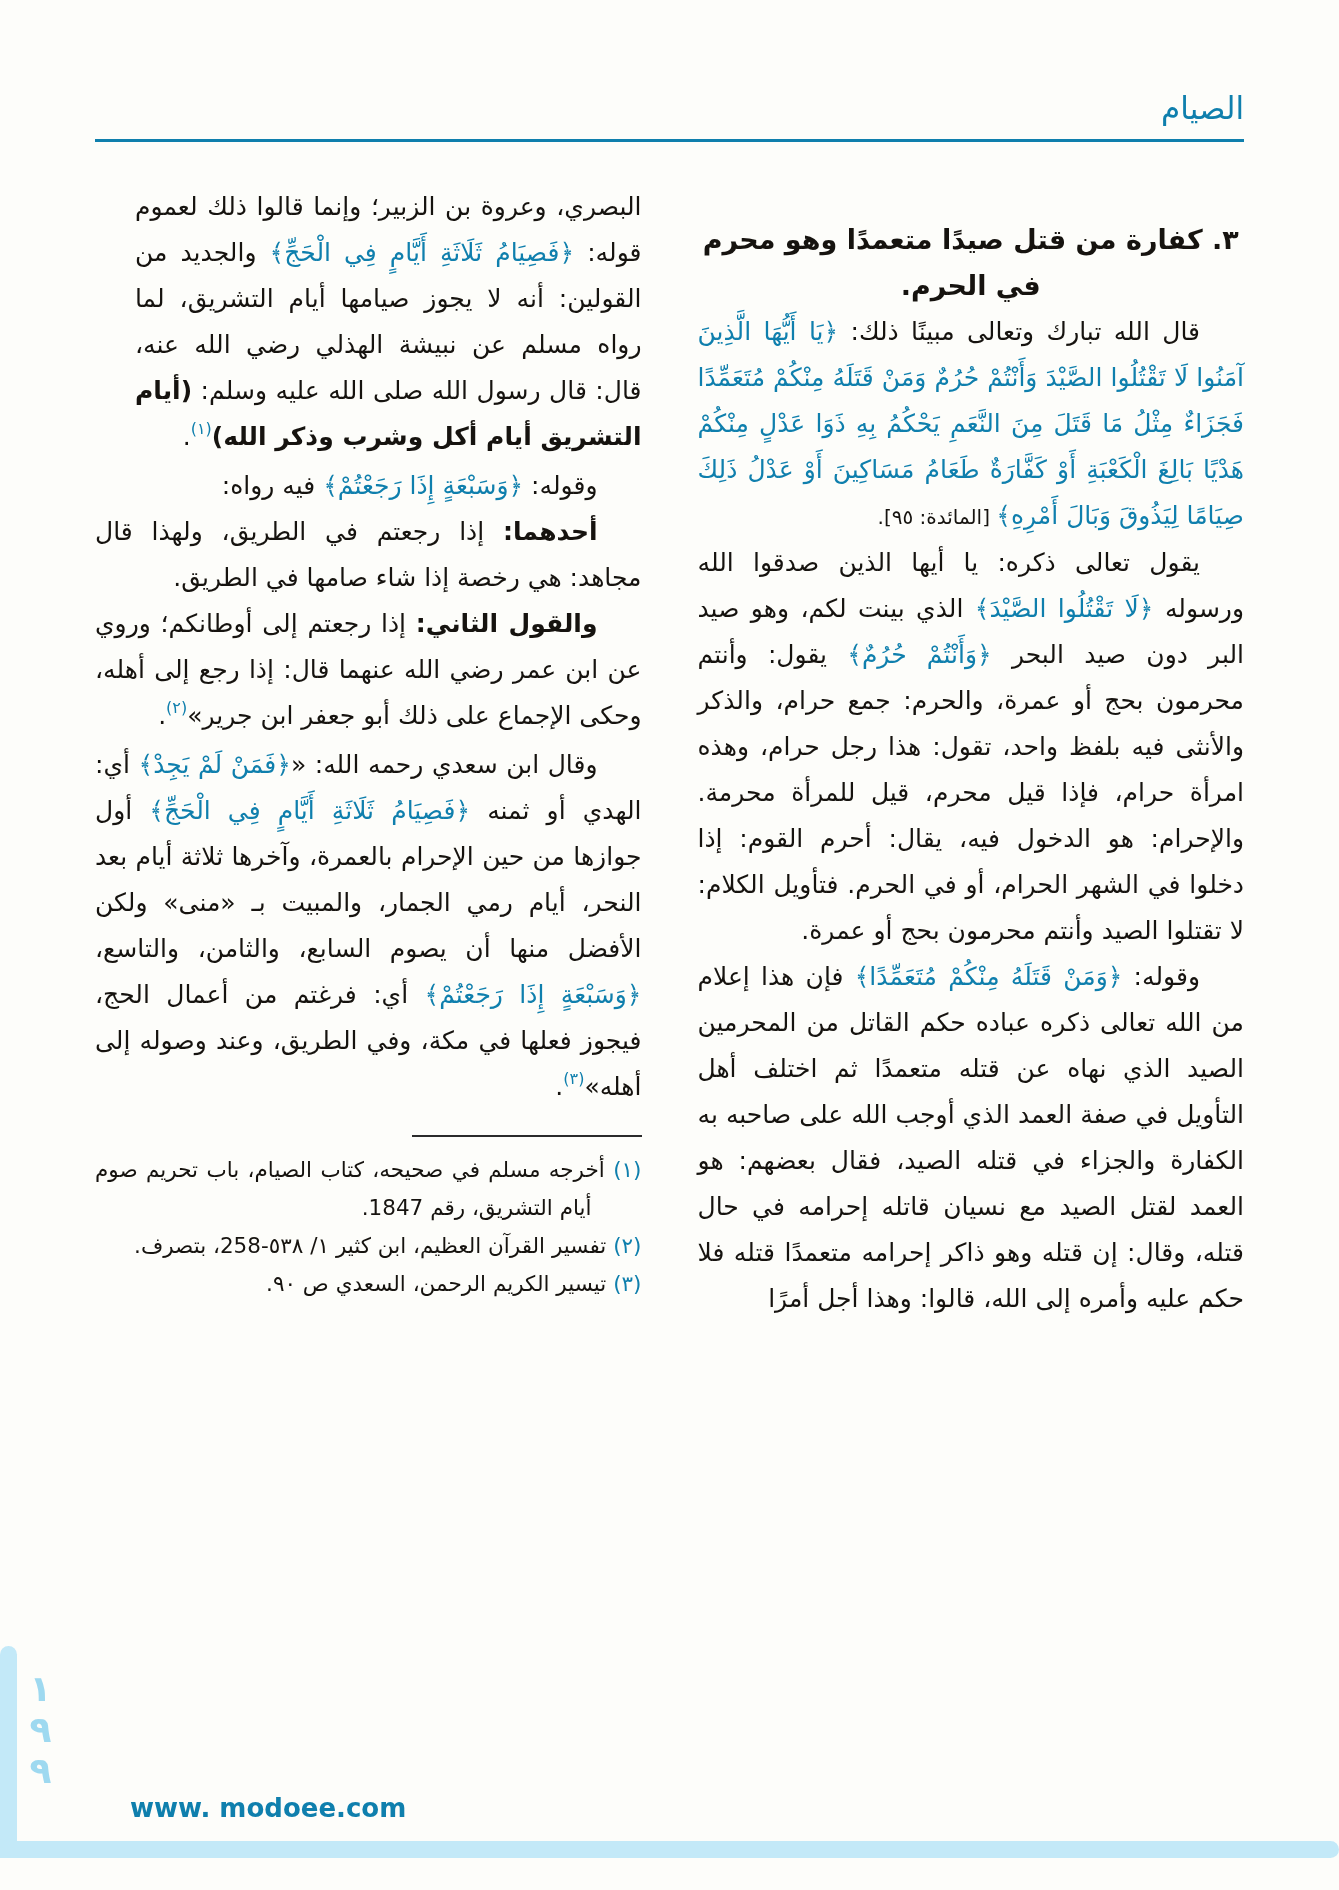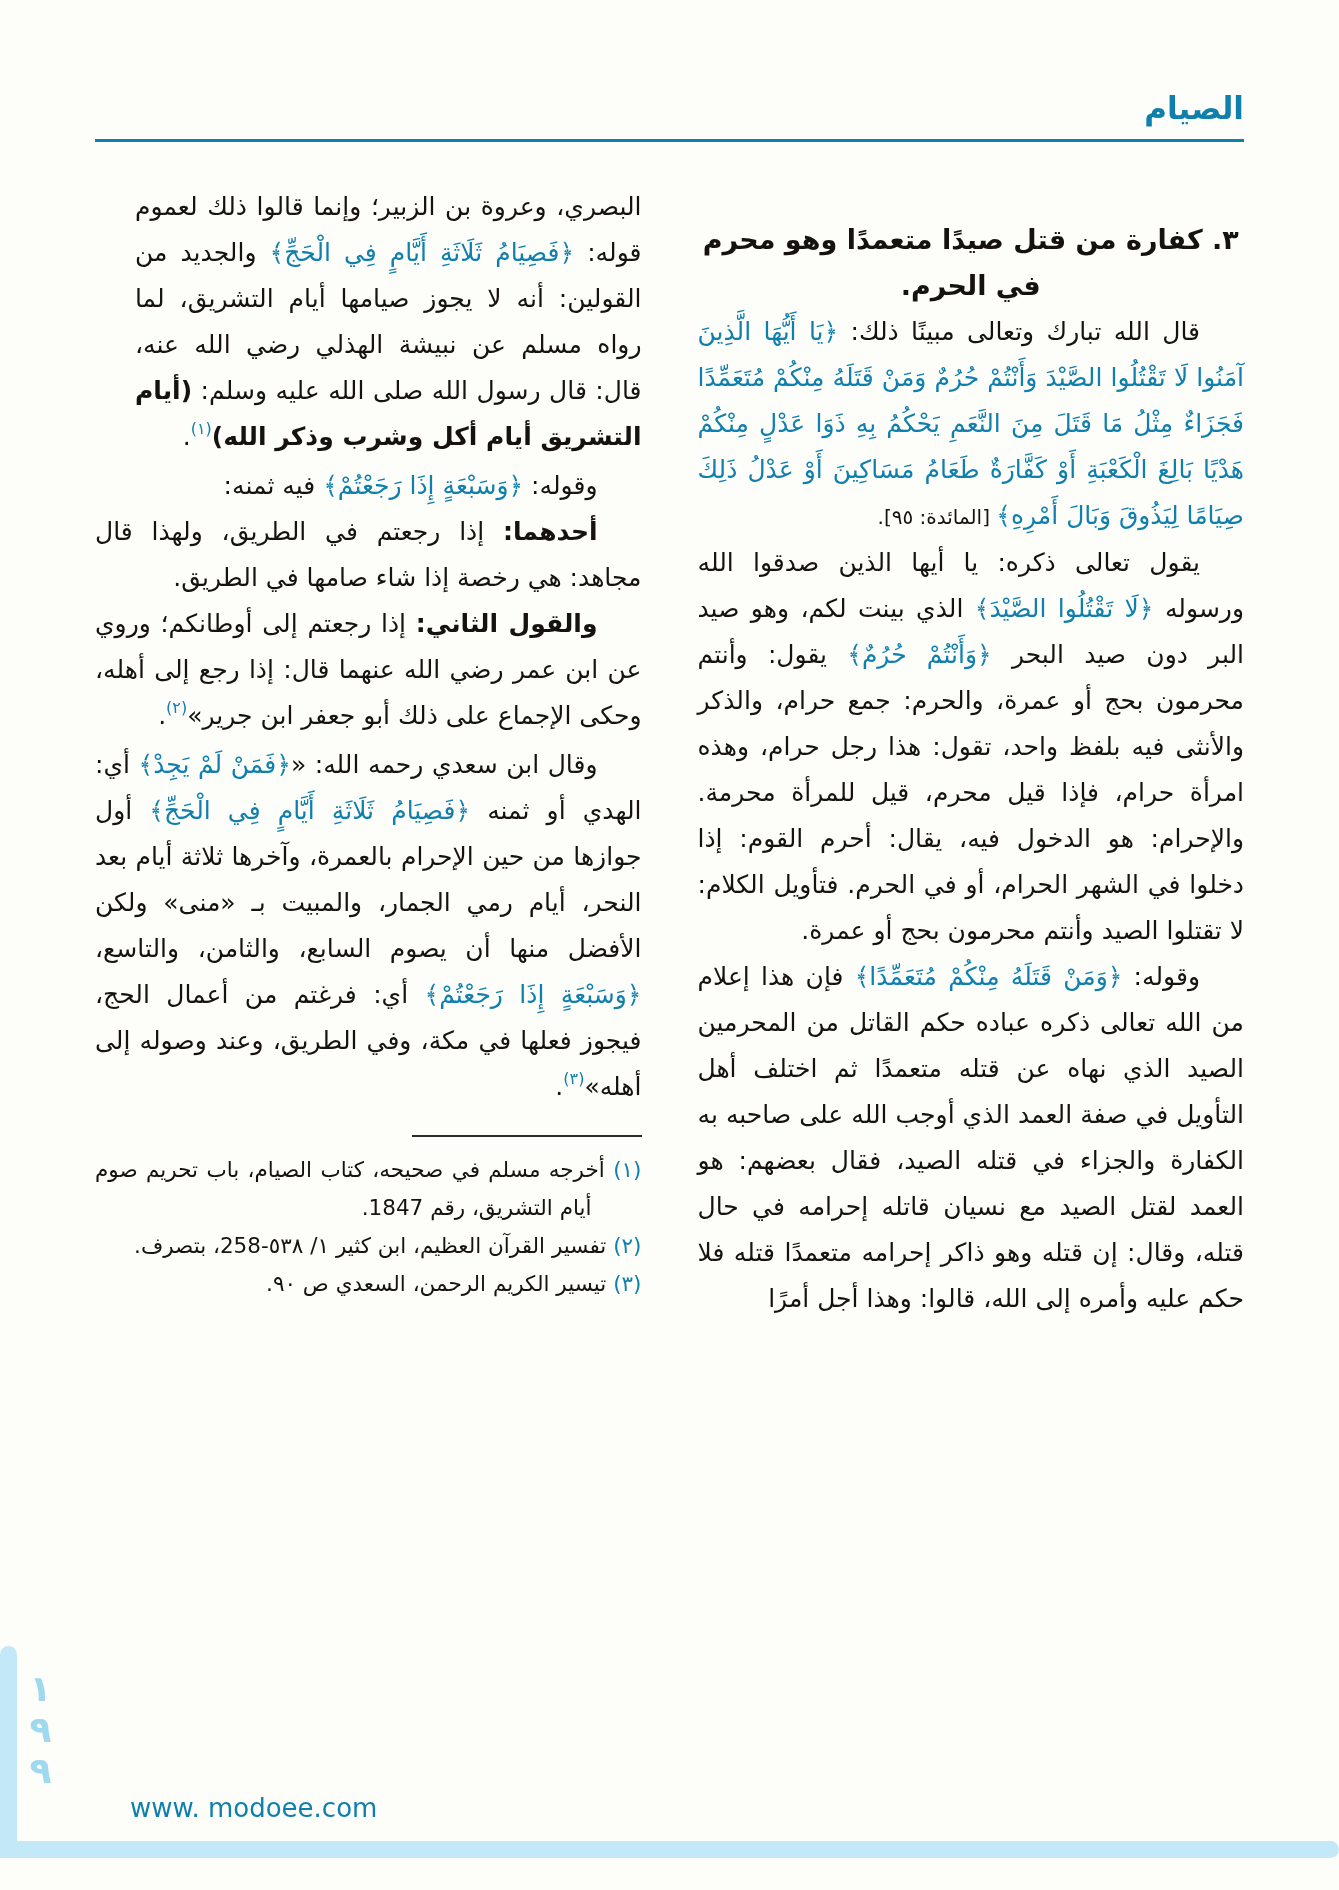--- a/index.html
+++ b/index.html
@@ -15,21 +15,21 @@
     direction: rtl;
     font-family: "DejaVu Sans", sans-serif;
     overflow: hidden;
   }
 
   
   .page-header { position: absolute; top: 90px; right: 95px; left: 95px; }
   .header-title {
     margin: 0;
     font-size: 31px;
-    font-weight: 700;
+    font-weight: 400;
     color: #0f7fad;
     line-height: 1.2;
   }
   .header-rule { border-bottom: 3px solid #0f7fad; margin-top: 12px; }
 
   
   .content {
     position: absolute;
     top: 184px;
     right: 95px;
@@ -114,21 +114,21 @@
     font-weight: 700;
     letter-spacing: 6px;
     line-height: 1;
   }
   .website {
     position: absolute;
     left: 130px;
     top: 1793px;
     direction: ltr;
     font-size: 26px;
-    font-weight: 400;
+    font-weight: 700;
     color: #0f7fad;
   }
 </style>
 </head>
 <body>
 
 <div class="page">
 
   <header class="page-header">
     <h1 class="header-title">الصيام</h1>
@@ -138,21 +138,21 @@
   <main class="content">
     <div class="col col-right">
         <p class="para heading"><span class="seg-b">٣. كفارة من قتل صيدًا متعمدًا وهو محرم في الحرم.</span></p>
         <p class="para"><span class="seg-n">قال الله تبارك وتعالى مبينًا ذلك: </span><span class="seg-q">﴿يَا أَيُّهَا الَّذِينَ آمَنُوا لَا تَقْتُلُوا الصَّيْدَ وَأَنْتُمْ حُرُمٌ وَمَنْ قَتَلَهُ مِنْكُمْ مُتَعَمِّدًا فَجَزَاءٌ مِثْلُ مَا قَتَلَ مِنَ النَّعَمِ يَحْكُمُ بِهِ ذَوَا عَدْلٍ مِنْكُمْ هَدْيًا بَالِغَ الْكَعْبَةِ أَوْ كَفَّارَةٌ طَعَامُ مَسَاكِينَ أَوْ عَدْلُ ذَلِكَ صِيَامًا لِيَذُوقَ وَبَالَ أَمْرِهِ﴾</span><span class="seg-cite"> [المائدة: ٩٥].</span></p>
         <p class="para"><span class="seg-n">يقول تعالى ذكره: يا أيها الذين صدقوا الله ورسوله </span><span class="seg-q">﴿لَا تَقْتُلُوا الصَّيْدَ﴾</span><span class="seg-n"> الذي بينت لكم، وهو صيد البر دون صيد البحر </span><span class="seg-q">﴿وَأَنْتُمْ حُرُمٌ﴾</span><span class="seg-n"> يقول: وأنتم محرمون بحج أو عمرة، والحرم: جمع حرام، والذكر والأنثى فيه بلفظ واحد، تقول: هذا رجل حرام، وهذه امرأة حرام، فإذا قيل محرم، قيل للمرأة محرمة. والإحرام: هو الدخول فيه، يقال: أحرم القوم: إذا دخلوا في الشهر الحرام، أو في الحرم. فتأويل الكلام: لا تقتلوا الصيد وأنتم محرمون بحج أو عمرة.</span></p>
         <p class="para"><span class="seg-n">وقوله: </span><span class="seg-q">﴿وَمَنْ قَتَلَهُ مِنْكُمْ مُتَعَمِّدًا﴾</span><span class="seg-n"> فإن هذا إعلام من الله تعالى ذكره عباده حكم القاتل من المحرمين الصيد الذي نهاه عن قتله متعمدًا ثم اختلف أهل التأويل في صفة العمد الذي أوجب الله على صاحبه به الكفارة والجزاء في قتله الصيد، فقال بعضهم: هو العمد لقتل الصيد مع نسيان قاتله إحرامه في حال قتله، وقال: إن قتله وهو ذاكر إحرامه متعمدًا قتله فلا حكم عليه وأمره إلى الله، قالوا: وهذا أجل أمرًا</span></p>
       </div>
     <div class="col col-left">
       <div>
           <p class="para no-indent"><span class="seg-n">البصري، وعروة بن الزبير؛ وإنما قالوا ذلك لعموم قوله: </span><span class="seg-q">﴿فَصِيَامُ ثَلَاثَةِ أَيَّامٍ فِي الْحَجِّ﴾</span><span class="seg-n"> والجديد من القولين: أنه لا يجوز صيامها أيام التشريق، لما رواه مسلم عن نبيشة الهذلي رضي الله عنه، قال: قال رسول الله صلى الله عليه وسلم: </span><span class="seg-b">(أيام التشريق أيام أكل وشرب وذكر الله)</span><span class="seg-fn">(١)</span><span class="seg-n">.</span></p>
-          <p class="para"><span class="seg-n">وقوله: </span><span class="seg-q">﴿وَسَبْعَةٍ إِذَا رَجَعْتُمْ﴾</span><span class="seg-n"> فيه ثمنه:</span></p>
+          <p class="para"><span class="seg-n">وقوله: </span><span class="seg-q">﴿وَسَبْعَةٍ إِذَا رَجَعْتُمْ﴾</span><span class="seg-n"> فيه رواه:</span></p>
           <p class="para"><span class="seg-b">أحدهما:</span><span class="seg-n"> إذا رجعتم في الطريق، ولهذا قال مجاهد: هي رخصة إذا شاء صامها في الطريق.</span></p>
           <p class="para"><span class="seg-b">والقول الثاني:</span><span class="seg-n"> إذا رجعتم إلى أوطانكم؛ وروي عن ابن عمر رضي الله عنهما قال: إذا رجع إلى أهله، وحكى الإجماع على ذلك أبو جعفر ابن جرير»</span><span class="seg-fn">(٢)</span><span class="seg-n">.</span></p>
           <p class="para"><span class="seg-n">وقال ابن سعدي رحمه الله: «</span><span class="seg-q">﴿فَمَنْ لَمْ يَجِدْ﴾</span><span class="seg-n"> أي: الهدي أو ثمنه </span><span class="seg-q">﴿فَصِيَامُ ثَلَاثَةِ أَيَّامٍ فِي الْحَجِّ﴾</span><span class="seg-n"> أول جوازها من حين الإحرام بالعمرة، وآخرها ثلاثة أيام بعد النحر، أيام رمي الجمار، والمبيت بـ «منى» ولكن الأفضل منها أن يصوم السابع، والثامن، والتاسع، </span><span class="seg-q">﴿وَسَبْعَةٍ إِذَا رَجَعْتُمْ﴾</span><span class="seg-n"> أي: فرغتم من أعمال الحج، فيجوز فعلها في مكة، وفي الطريق، وعند وصوله إلى أهله»</span><span class="seg-fn">(٣)</span><span class="seg-n">.</span></p>
         </div>
       <div class="footnotes">
         <div class="footnote-rule"></div>
         <div>
             <p class="para footnote"><span class="seg-fm">(١) </span><span class="seg-n">أخرجه مسلم في صحيحه، كتاب الصيام، باب تحريم صوم أيام التشريق، رقم 1847.</span></p>
             <p class="para footnote"><span class="seg-fm">(٢) </span><span class="seg-n">تفسير القرآن العظيم، ابن كثير ١/ ٥٣٨-258، بتصرف.</span></p>
             <p class="para footnote"><span class="seg-fm">(٣) </span><span class="seg-n">تيسير الكريم الرحمن، السعدي ص ٩٠.</span></p>

